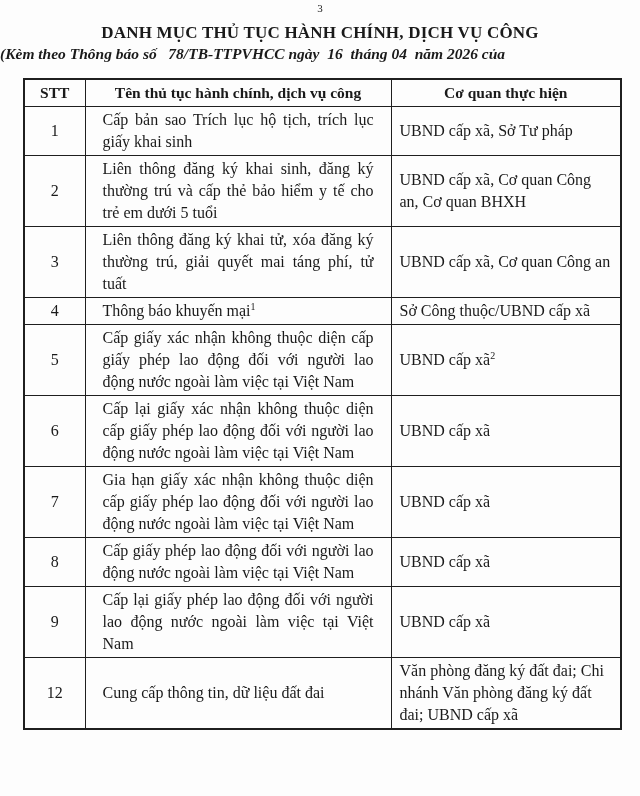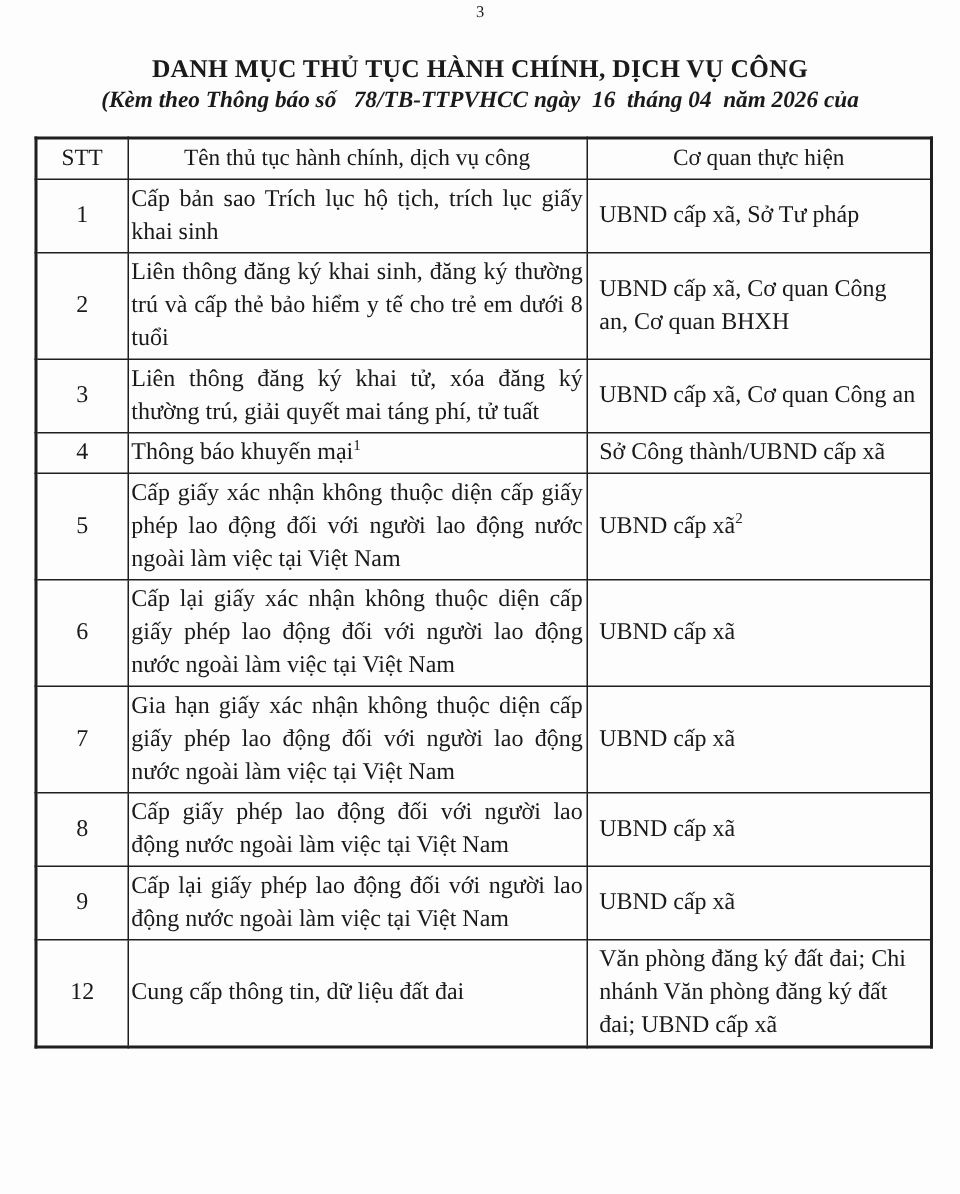--- a/index.html
+++ b/index.html
@@ -25,54 +25,53 @@
     height:16px;
     padding-top:1px;
   }
   .title{
     text-align:center;
     font-weight:bold;
     font-size:17px;
     line-height:19px;
     letter-spacing:0.2px;
   }
-  .title.first{ margin-top:20px; }
+  .title.first{ margin-top:7px; }
   .subtitle{
-    text-align:center;
     font-weight:bold;
     font-style:italic;
     font-size:15.5px;
     line-height:19.5px;
     white-space:pre-wrap;
   }
   .subtitle.first{ margin-top:2px; }
   table.proc{
     border-collapse:collapse;
     table-layout:fixed;
     width:597px;
     margin:14px 20px 0 23px;
     border:2px solid var(--border);
   }
   .proc th, .proc td{
     border:1.5px solid var(--border);
     vertical-align:middle;
   }
   .proc th{
-    font-weight:normal;
+    font-weight:bold;
     font-size:15.5px;
     line-height:20px;
     padding:3px 2px;
   }
   .proc td{
     font-size:16px;
     line-height:22px;
     padding:2px 1px;
   }
   .proc td.col-stt{ text-align:center; }
-  .proc td.col-name{ text-align:justify; padding:2px 2px; }
+  .proc td.col-name{ text-align:justify; padding:2px 17px; }
   .proc td.col-agency{ text-align:left; padding:2px 8px; }
   sup{
     font-size:10px;
     line-height:0;
     vertical-align:super;
   }
 </style>
 </head>
 <body>
 
@@ -100,32 +99,32 @@
       </tr>
     </thead>
     <tbody>
         <tr>
           <td class="col-stt">1</td>
           <td class="col-name">Cấp bản sao Trích lục hộ tịch, trích lục giấy khai sinh</td>
           <td class="col-agency">UBND cấp xã, Sở Tư pháp</td>
         </tr>
         <tr>
           <td class="col-stt">2</td>
-          <td class="col-name">Liên thông đăng ký khai sinh, đăng ký thường trú và cấp thẻ bảo hiểm y tế cho trẻ em dưới 8 tuổi</td>
+          <td class="col-name">Liên thông đăng ký khai sinh, đăng ký thường trú và cấp thẻ bảo hiểm y tế cho trẻ em dưới 5 tuổi</td>
           <td class="col-agency">UBND cấp xã, Cơ quan Công an, Cơ quan BHXH</td>
         </tr>
         <tr>
           <td class="col-stt">3</td>
           <td class="col-name">Liên thông đăng ký khai tử, xóa đăng ký thường trú, giải quyết mai táng phí, tử tuất</td>
           <td class="col-agency">UBND cấp xã, Cơ quan Công an</td>
         </tr>
         <tr>
           <td class="col-stt">4</td>
           <td class="col-name">Thông báo khuyến mại<sup>1</sup></td>
-          <td class="col-agency">Sở Công thành/UBND cấp xã</td>
+          <td class="col-agency">Sở Công thuộc/UBND cấp xã</td>
         </tr>
         <tr>
           <td class="col-stt">5</td>
           <td class="col-name">Cấp giấy xác nhận không thuộc diện cấp giấy phép lao động đối với người lao động nước ngoài làm việc tại Việt Nam</td>
           <td class="col-agency">UBND cấp xã<sup>2</sup></td>
         </tr>
         <tr>
           <td class="col-stt">6</td>
           <td class="col-name">Cấp lại giấy xác nhận không thuộc diện cấp giấy phép lao động đối với người lao động nước ngoài làm việc tại Việt Nam</td>
           <td class="col-agency">UBND cấp xã</td>

